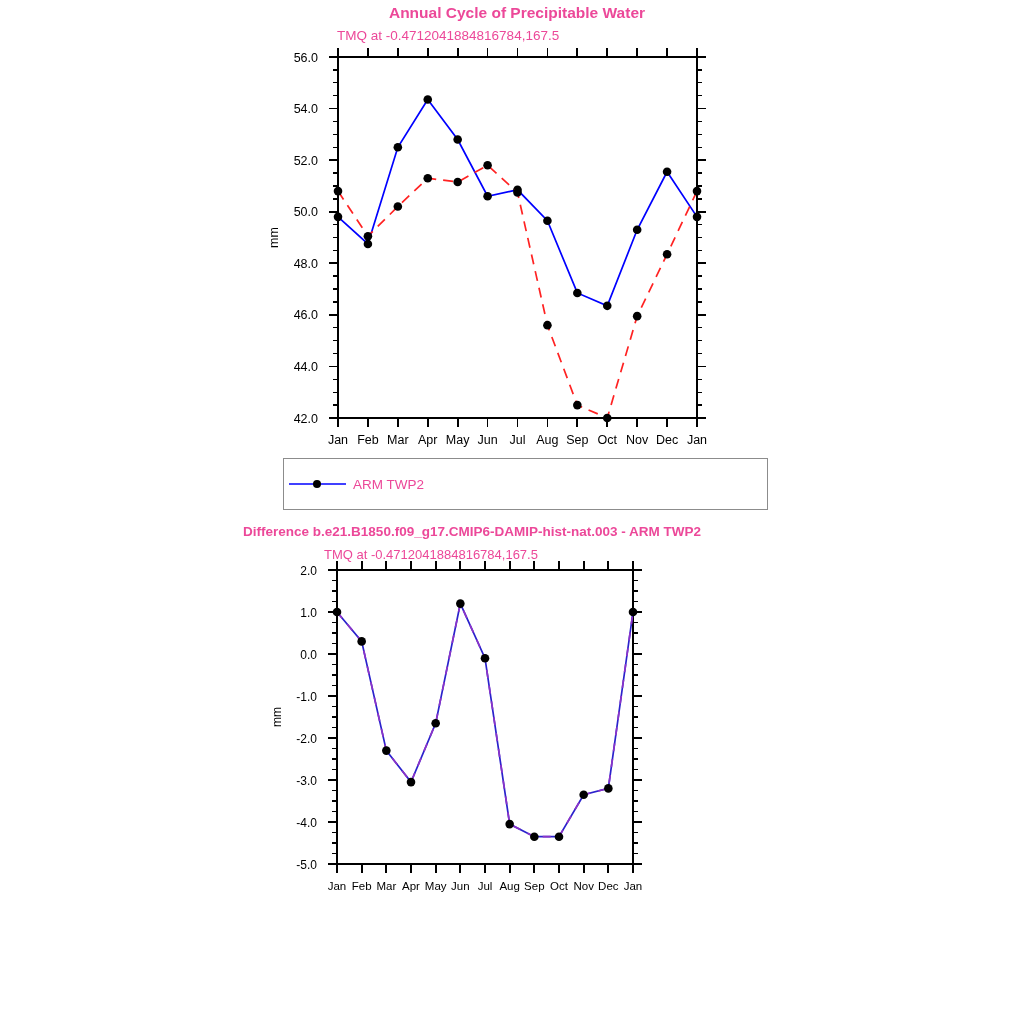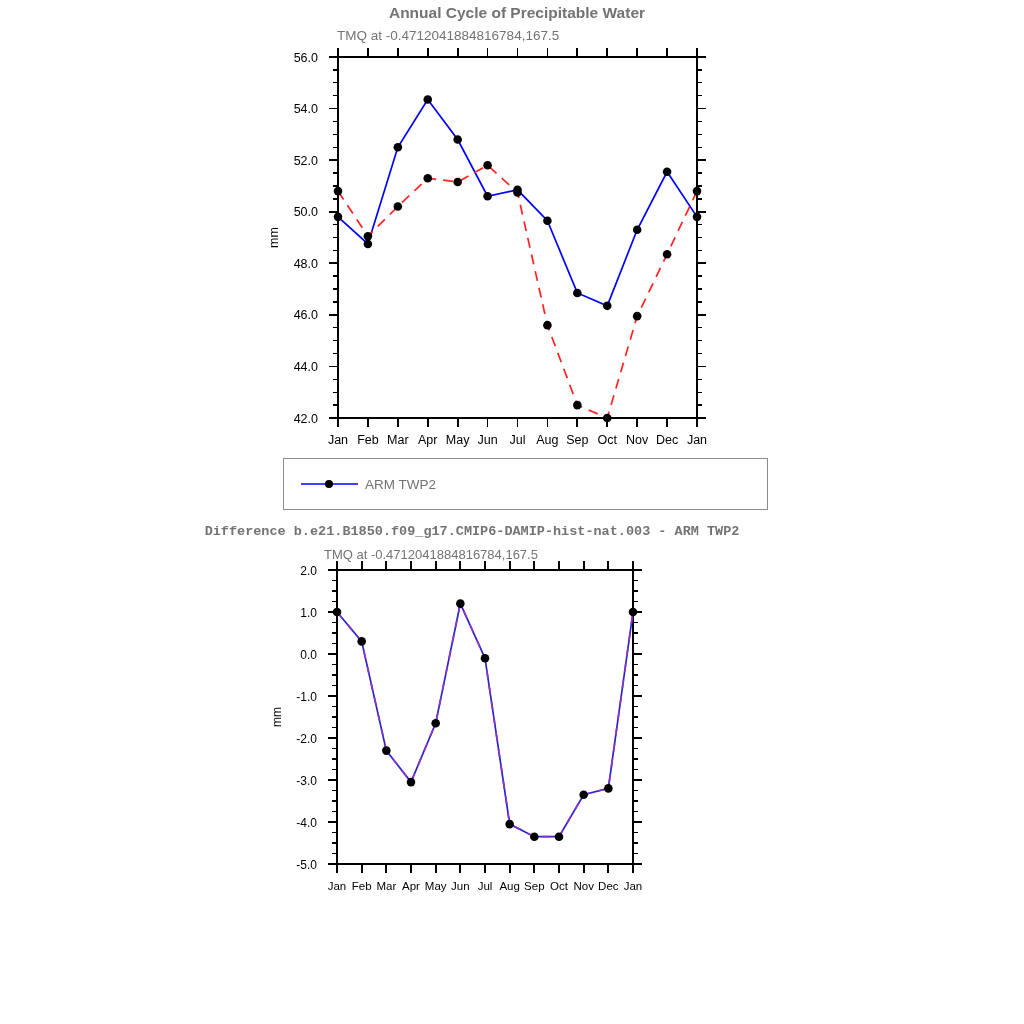--- a/index.html
+++ b/index.html
@@ -1,32 +1,32 @@
 <!DOCTYPE html>
 <html><head>
 <meta charset="utf-8">
 <style>
   html,body{margin:0;padding:0;background:#ffffff;}
   .canvas{
     position:relative;width:1024px;height:1024px;background:#ffffff;overflow:hidden;
-    font-family:"Liberation Sans","DejaVu Sans",sans-serif;color:#737373;
+    font-family:"Liberation Sans","DejaVu Sans",sans-serif;color:#ec4899;
   }
   .chart-title{position:absolute;font-weight:bold;text-align:center;white-space:nowrap;}
   .chart-sub{position:absolute;white-space:nowrap;text-align:right;}
   #title1{left:267px;top:4px;width:500px;font-size:15.5px;}
   #sub1{left:337px;top:28px;font-size:13.5px;}
-  #title2{left:172px;top:524px;width:600px;font-size:13.5px;font-family:Liberation Mono, monospace;}
+  #title2{left:172px;top:524px;width:600px;font-size:13.5px;}
   #sub2{left:324px;top:547px;font-size:13px;}
   #svg1{position:absolute;left:255px;top:45px;}
   #svg2{position:absolute;left:250px;top:558px;}
   svg text{fill:#000;font-family:"Liberation Sans","DejaVu Sans",sans-serif;}
   .legend{
     position:absolute;left:283px;top:458px;width:485px;height:52px;
     box-sizing:border-box;border:1px solid #8c8c8c;background:#fff;
-    display:flex;flex-direction:column;justify-content:center;padding:2px 16px;
+    display:flex;flex-direction:column;justify-content:center;padding:2px 4px;
   }
   .legend-row{display:flex;align-items:center;height:23px;white-space:nowrap;}
   .legend-row .sample{flex:0 0 auto;margin-right:3px;}
   .legend-row span{font-size:13.5px;}
 </style>
 </head>
 <body>
 
 <div class="canvas">
 

